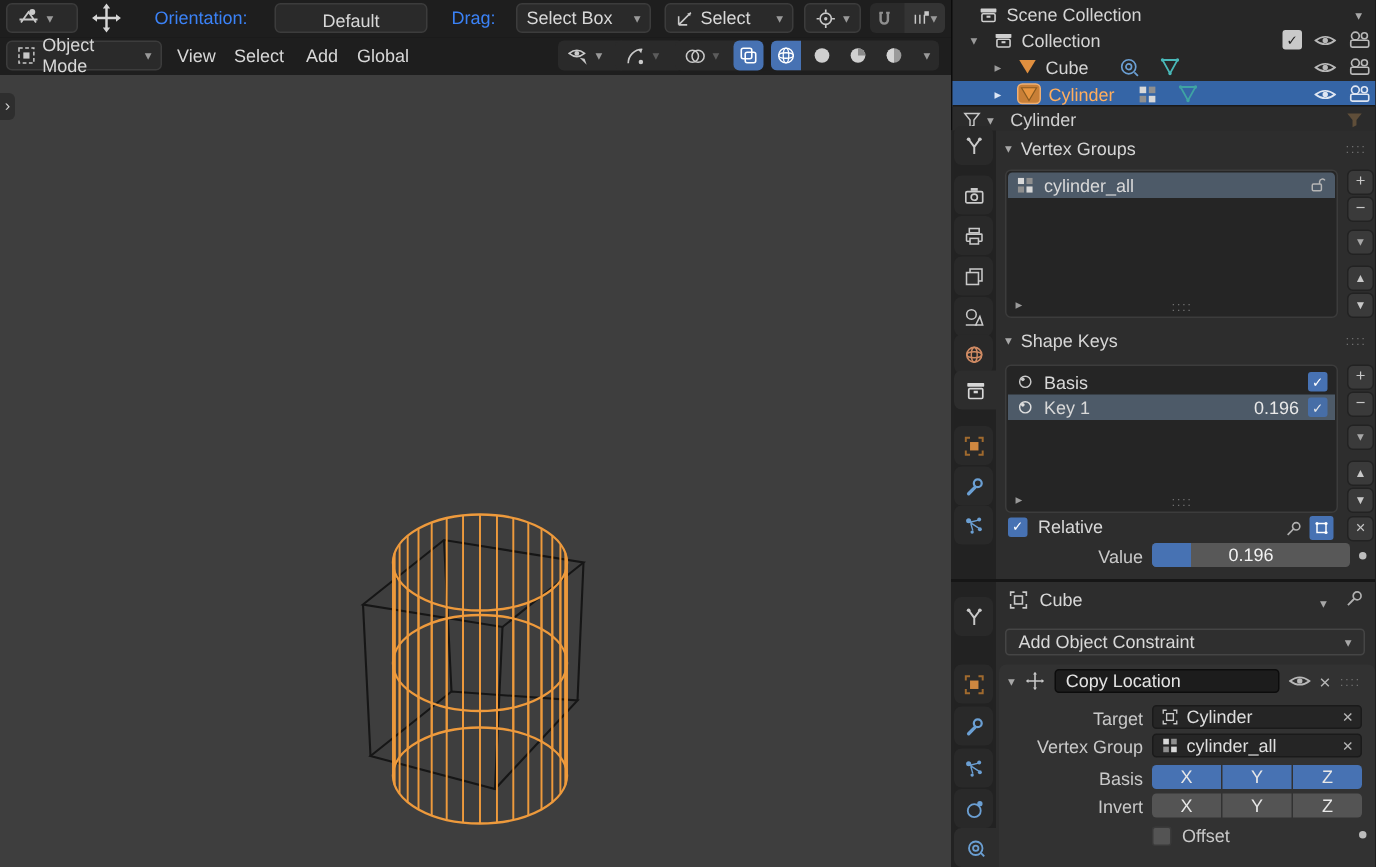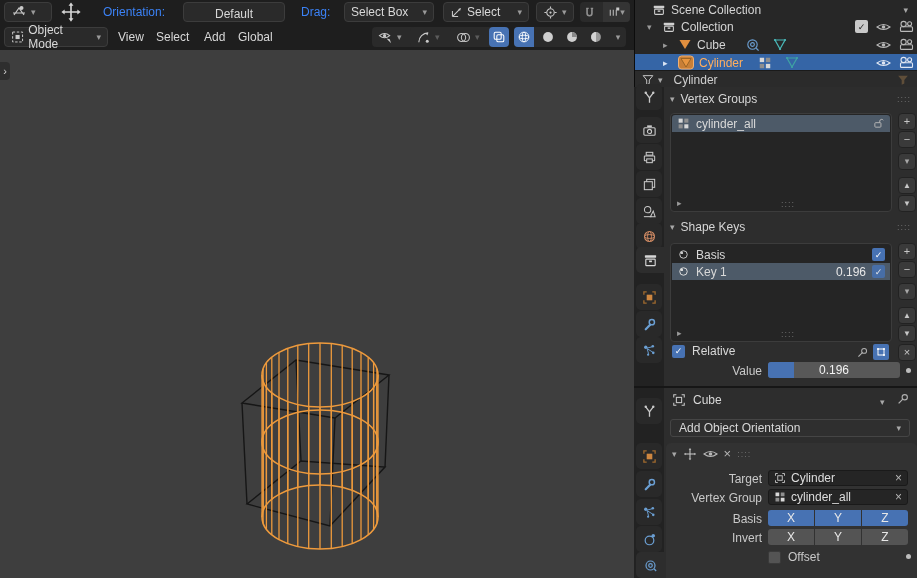--- a/index.html
+++ b/index.html
@@ -606,31 +606,34 @@
     </div>
     <span class="abs caret" style="left:246px;top:9px;">▾</span>
     <span class="abs" style="left:262px;top:4px;">
       <svg width="14" height="14" viewBox="0 0 16 16">
           <circle cx="10" cy="6" r="3" stroke="#b0b0b0" stroke-width="1.3" fill="none"></circle>
           <path d="M3 13 L7.8 8.2" stroke="#b0b0b0" stroke-width="1.4"></path>
         </svg>
     </span>
 
     <div class="abs" style="left:36px;top:31px;width:240px;height:18px;background:#2f2f2f;border:1px solid #454545;border-radius:3px;display:flex;align-items:center;padding:0 8px;box-sizing:border-box;">
-      <span>Add Object Orientation</span>
+      <span>Add Object Constraint</span>
       <span class="caret" style="margin-left:auto;">▾</span>
     </div>
 
     <div class="abs" style="left:32px;top:55px;width:251px;height:137px;background:#323232;border-radius:5px 5px 0 0;"></div>
     <div class="abs" style="left:38px;top:58px;display:flex;align-items:center;gap:6px;">
       <span class="caret">▾</span>
       <svg width="14" height="14" viewBox="0 0 16 16">
         <path d="M8 2.5 V13.5 M2.5 8 H13.5" stroke="#c9c9c9" stroke-width="1.2"></path>
         <path d="M8 1 l-1.5 2 h3 Z M8 15 l-1.5 -2 h3 Z M1 8 l2 -1.5 v3 Z M15 8 l-2 -1.5 v3 Z" fill="#c9c9c9"></path>
       </svg>
+      <span class="namebox" style="width:150px;">
+        <span>Copy Location</span>
+      </span>
       <svg width="15" height="12" viewBox="0 0 15 11">
         <path d="M1 5.5 Q7.5 0.5 14 5.5 Q7.5 10.5 1 5.5 Z" stroke="#b8b8b8" stroke-width="1.1" fill="none"></path>
         <circle cx="7.5" cy="5.5" r="1.8" fill="#b8b8b8"></circle>
       </svg>
       <span style="color:#b5b5b5;font-size:13px;">×</span>
       <span class="grips">::::</span>
     </div>
 
     <div class="rlabel" style="left:36px;top:84px;">Target</div>
     <div class="field" style="left:134px;top:82px;width:140px;">

